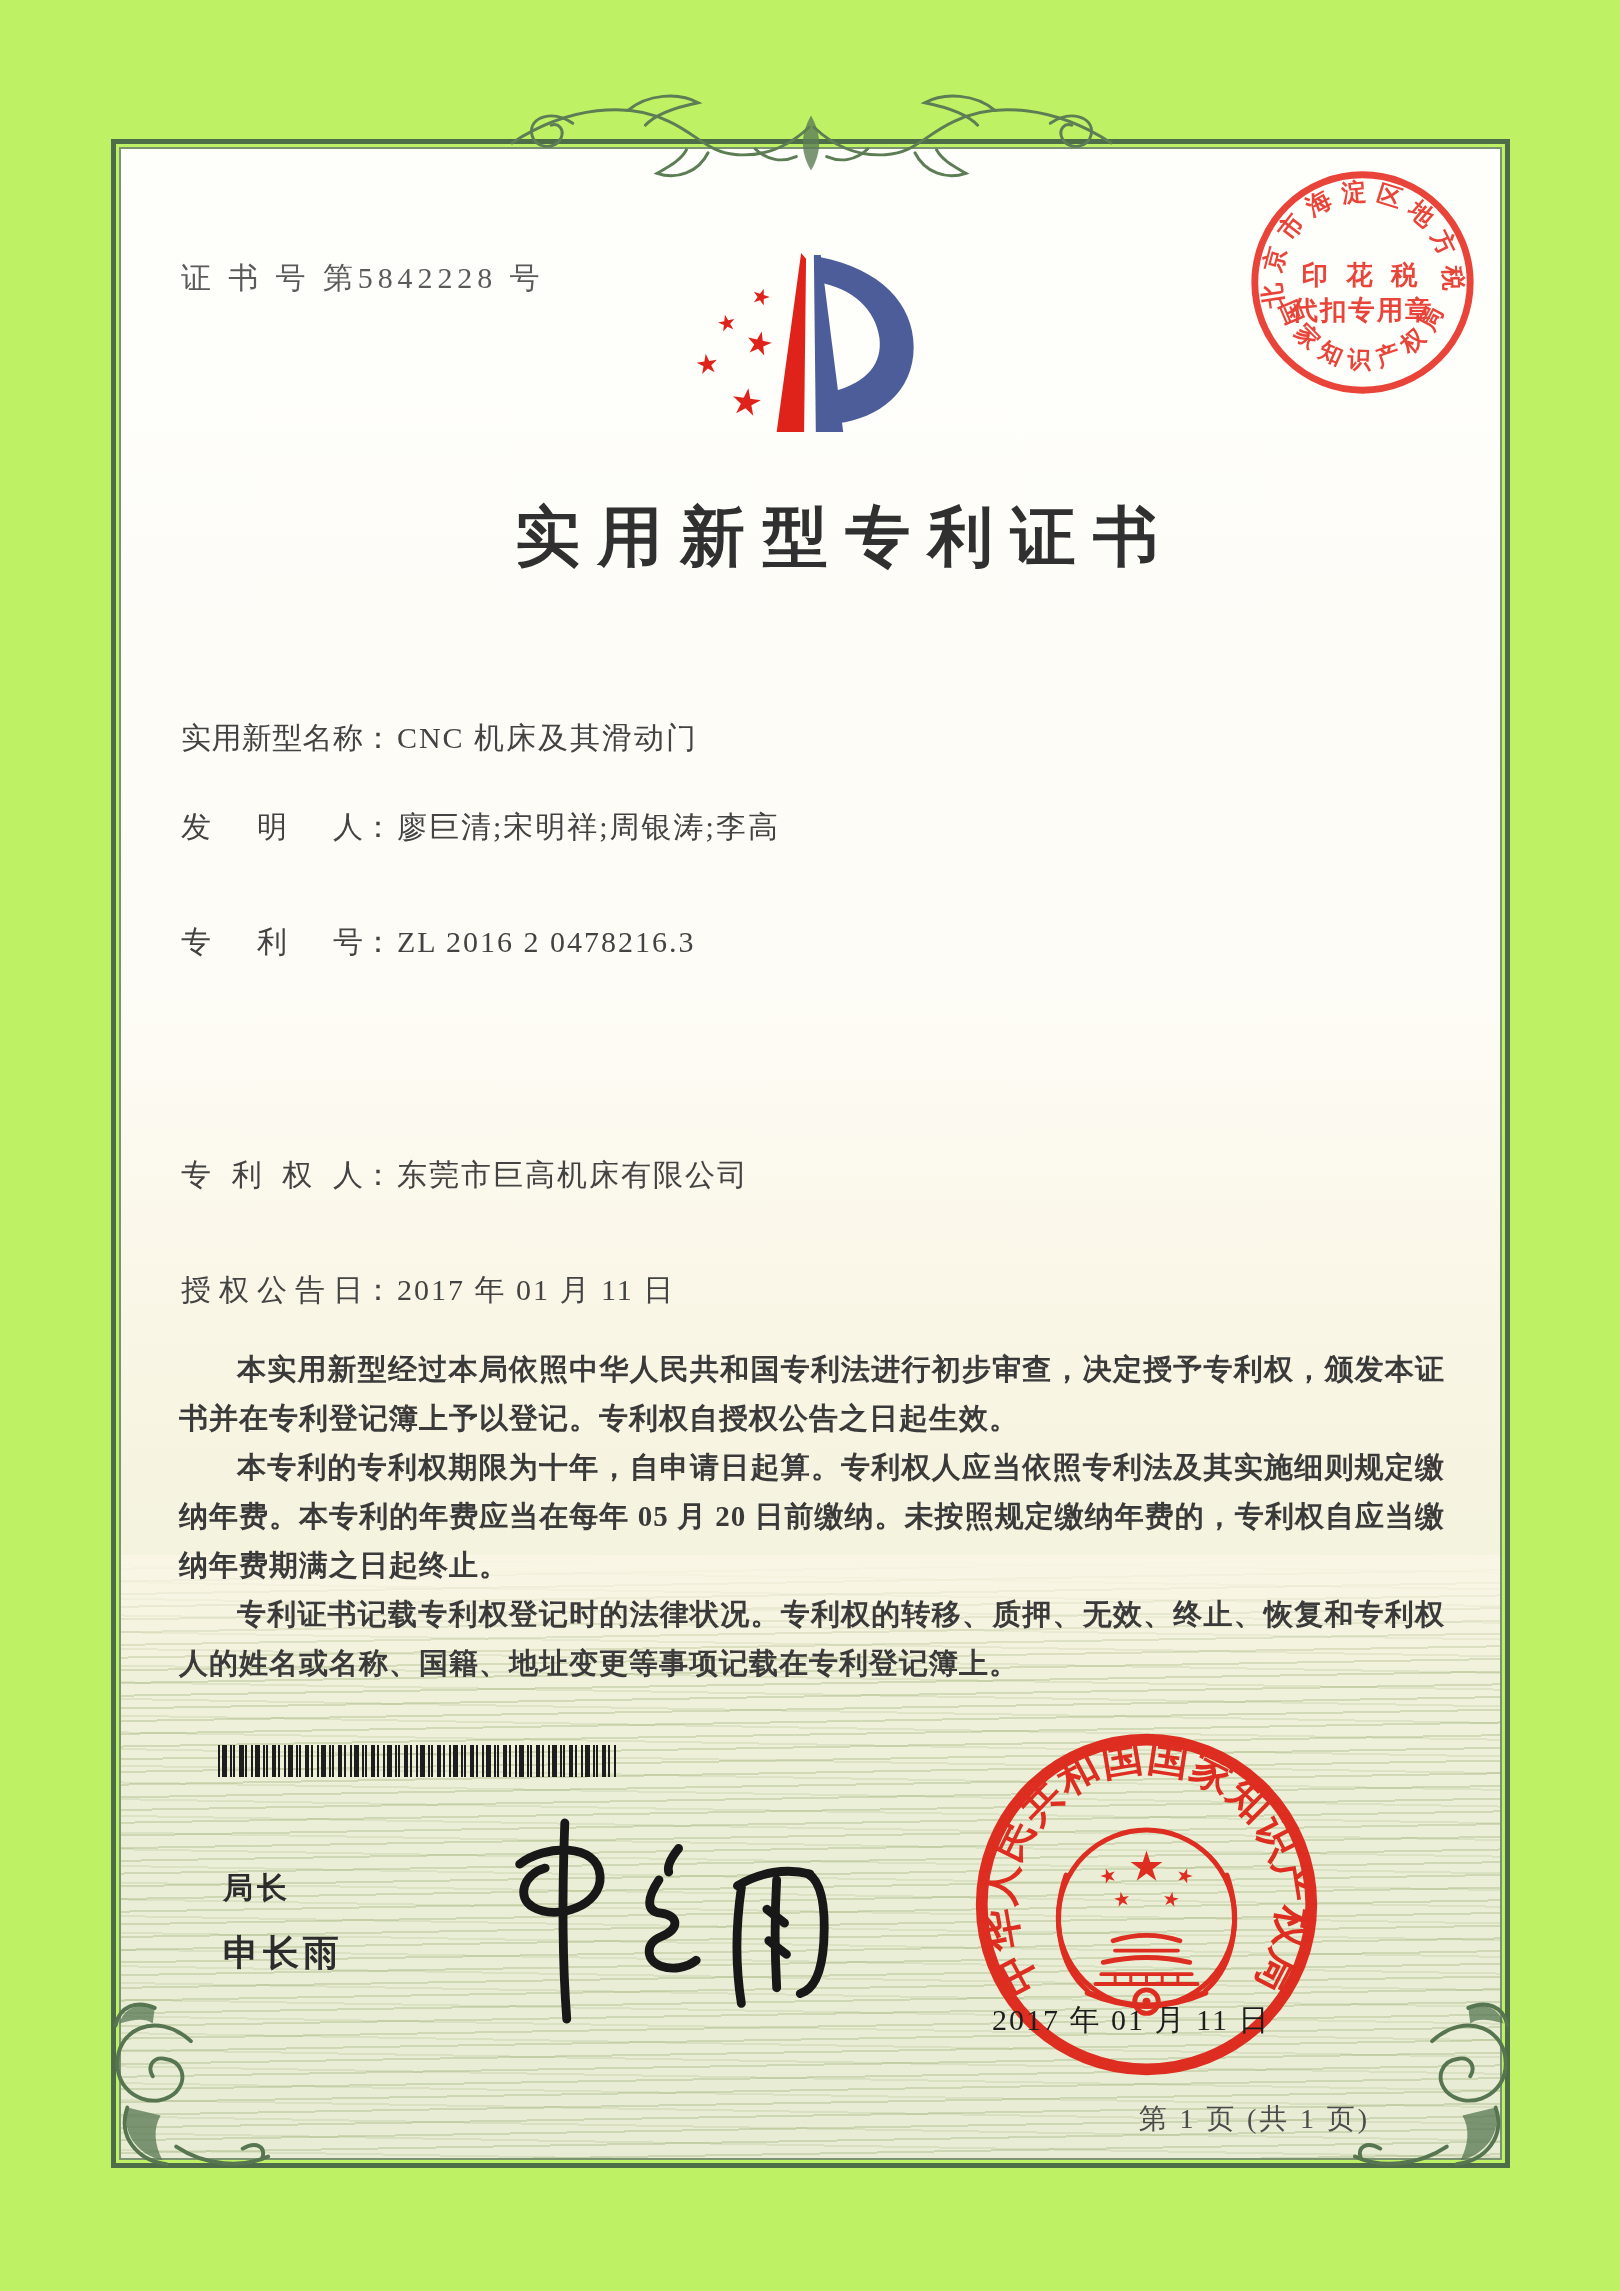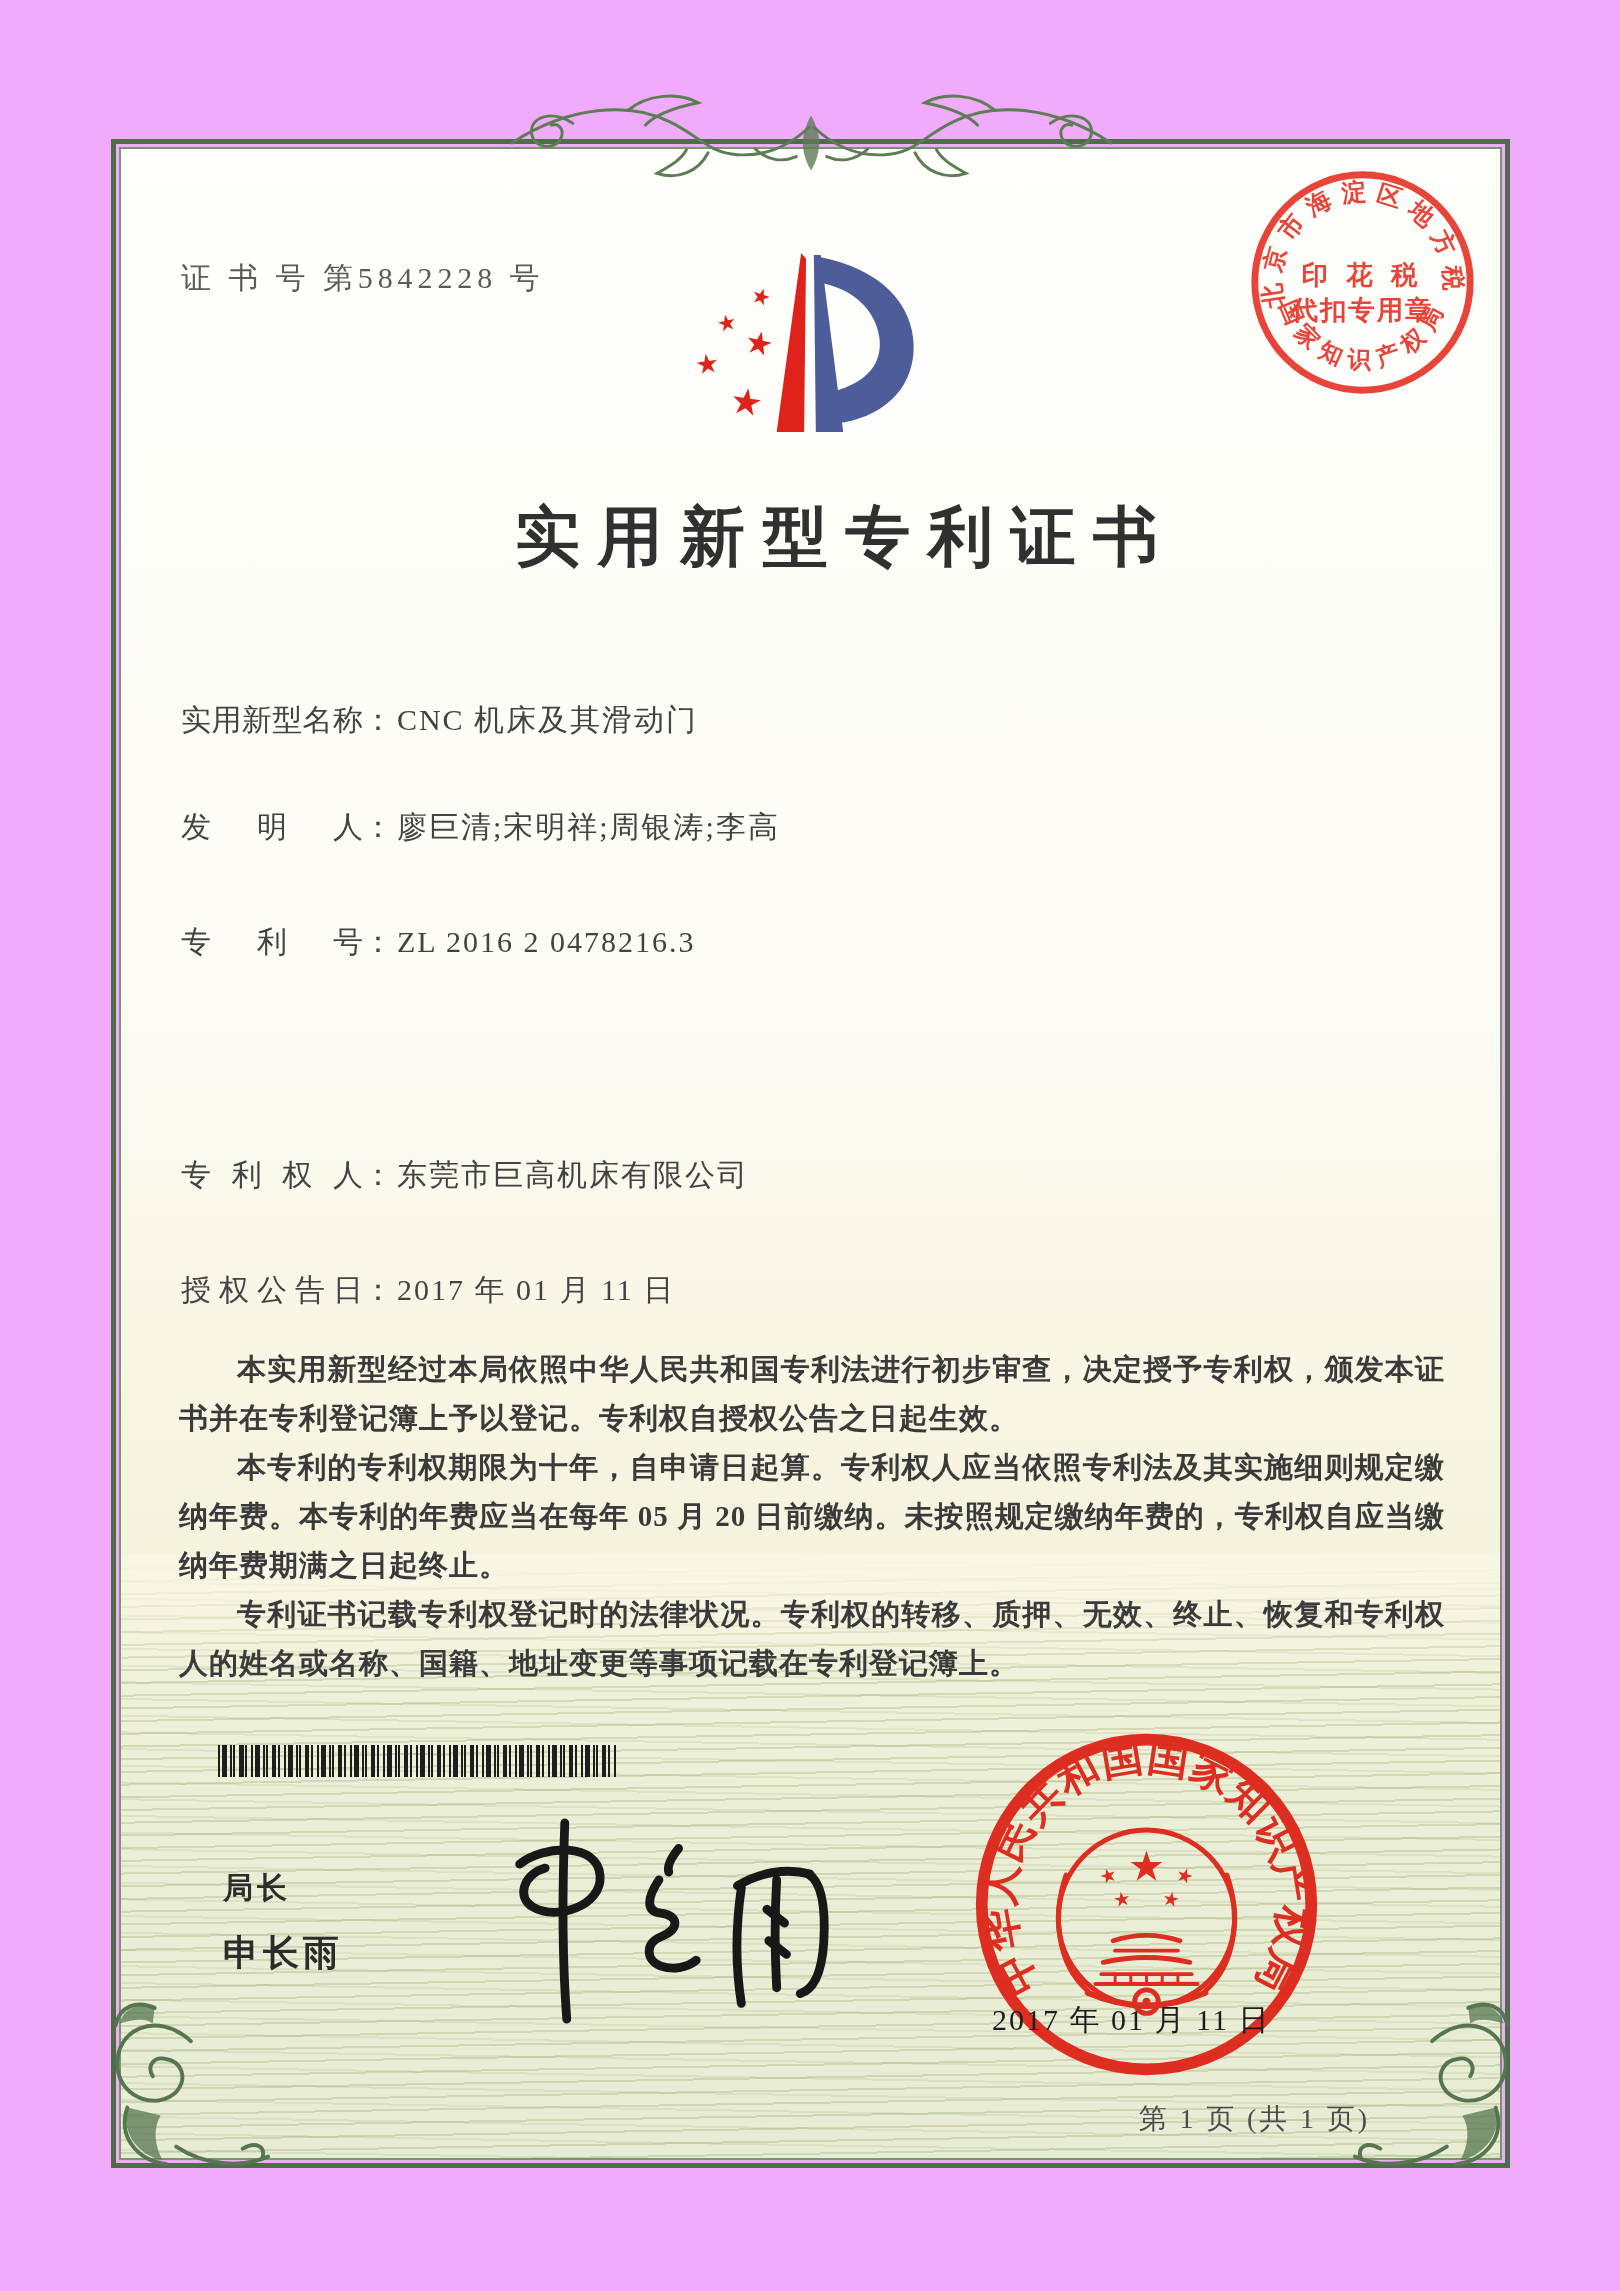--- a/index.html
+++ b/index.html
@@ -1,16 +1,16 @@
 <!DOCTYPE html>
 <html><head>
 <meta charset="utf-8">
 <style>
   html,body{margin:0;padding:0;background:#ffffff;}
-  .page{position:relative;width:1620px;height:2292px;background:#f0abfc;overflow:hidden;
+  .page{position:relative;width:1620px;height:2292px;background:#bef264;overflow:hidden;
         font-family:"Liberation Serif","DejaVu Serif",serif;}
   
   .frame{position:absolute;left:111px;top:139px;width:1399px;height:2029px;
          border:5.9px solid #4d6c48;box-sizing:border-box;}
   .frame-inner{position:absolute;inset:2.9px;border:2px solid #7a9370;
          background:linear-gradient(180deg,#fefefb 0%,#fdfcf6 42%,#faf6e6 58%,#f4f3de 70%,#ecefd8 82%,#e8ecd4 100%);}
   .waves{position:absolute;left:0;right:0;top:70%;bottom:0;
          background:
            repeating-linear-gradient(179deg, rgba(148,168,106,.32) 0 2px, rgba(148,168,106,0) 2px 12.7px),
            repeating-linear-gradient(181deg, rgba(148,168,106,.18) 0 2px, rgba(148,168,106,0) 2px 16.7px);}
@@ -142,21 +142,21 @@
     </text>
     <text font-size="24" font-weight="bold" fill="#e8372b">
       <textPath href="#taxbot" startOffset="0" textLength="220" lengthAdjust="spacing">国家知识产权局</textPath>
     </text>
     <text x="120" y="122" text-anchor="middle" font-size="27" font-weight="bold" fill="#e8372b" letter-spacing="6">印 花 税</text>
     <text x="120" y="157" text-anchor="middle" font-size="27" font-weight="bold" fill="#e8372b" letter-spacing="2">代扣专用章</text>
   </svg>
 
   <div class="title">实用新型专利证书</div>
 
-  <div class="field" style="top:700px">
+  <div class="field" style="top:718px">
     <span class="flabel">实用新型名称</span><span class="fcolon">：</span><span class="fvalue">CNC 机床及其滑动门</span>
   </div>
   <div class="field" style="top:807px">
     <span class="flabel">发明人</span><span class="fcolon">：</span><span class="fvalue">廖巨清;宋明祥;周银涛;李高</span>
   </div>
   <div class="field" style="top:922px">
     <span class="flabel">专利号</span><span class="fcolon">：</span><span class="fvalue">ZL 2016 2 0478216.3</span>
   </div>
   <div class="field" style="top:1155px">
     <span class="flabel">专利权人</span><span class="fcolon">：</span><span class="fvalue">东莞市巨高机床有限公司</span>

